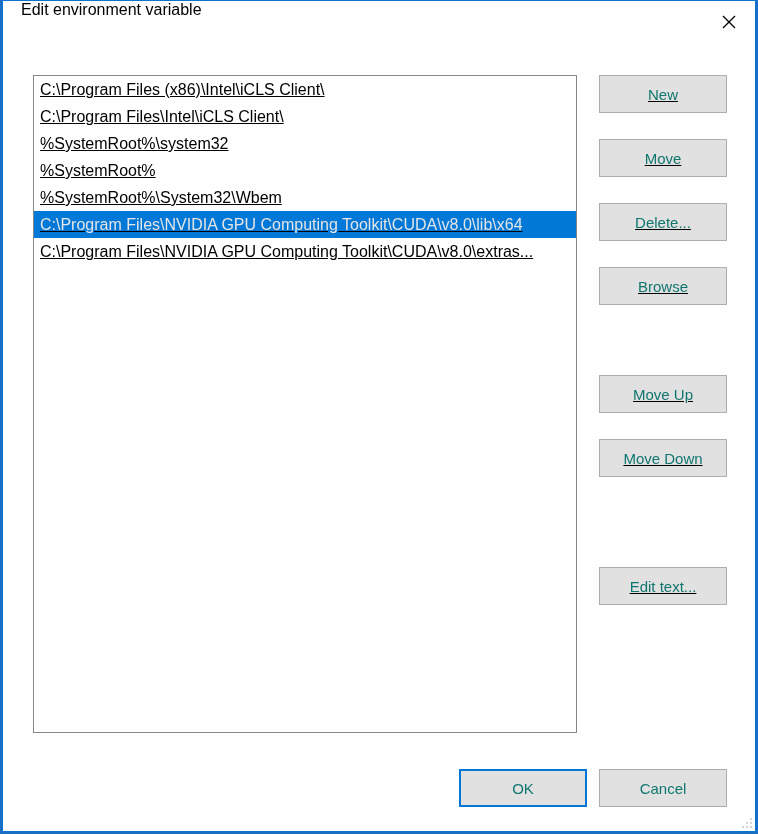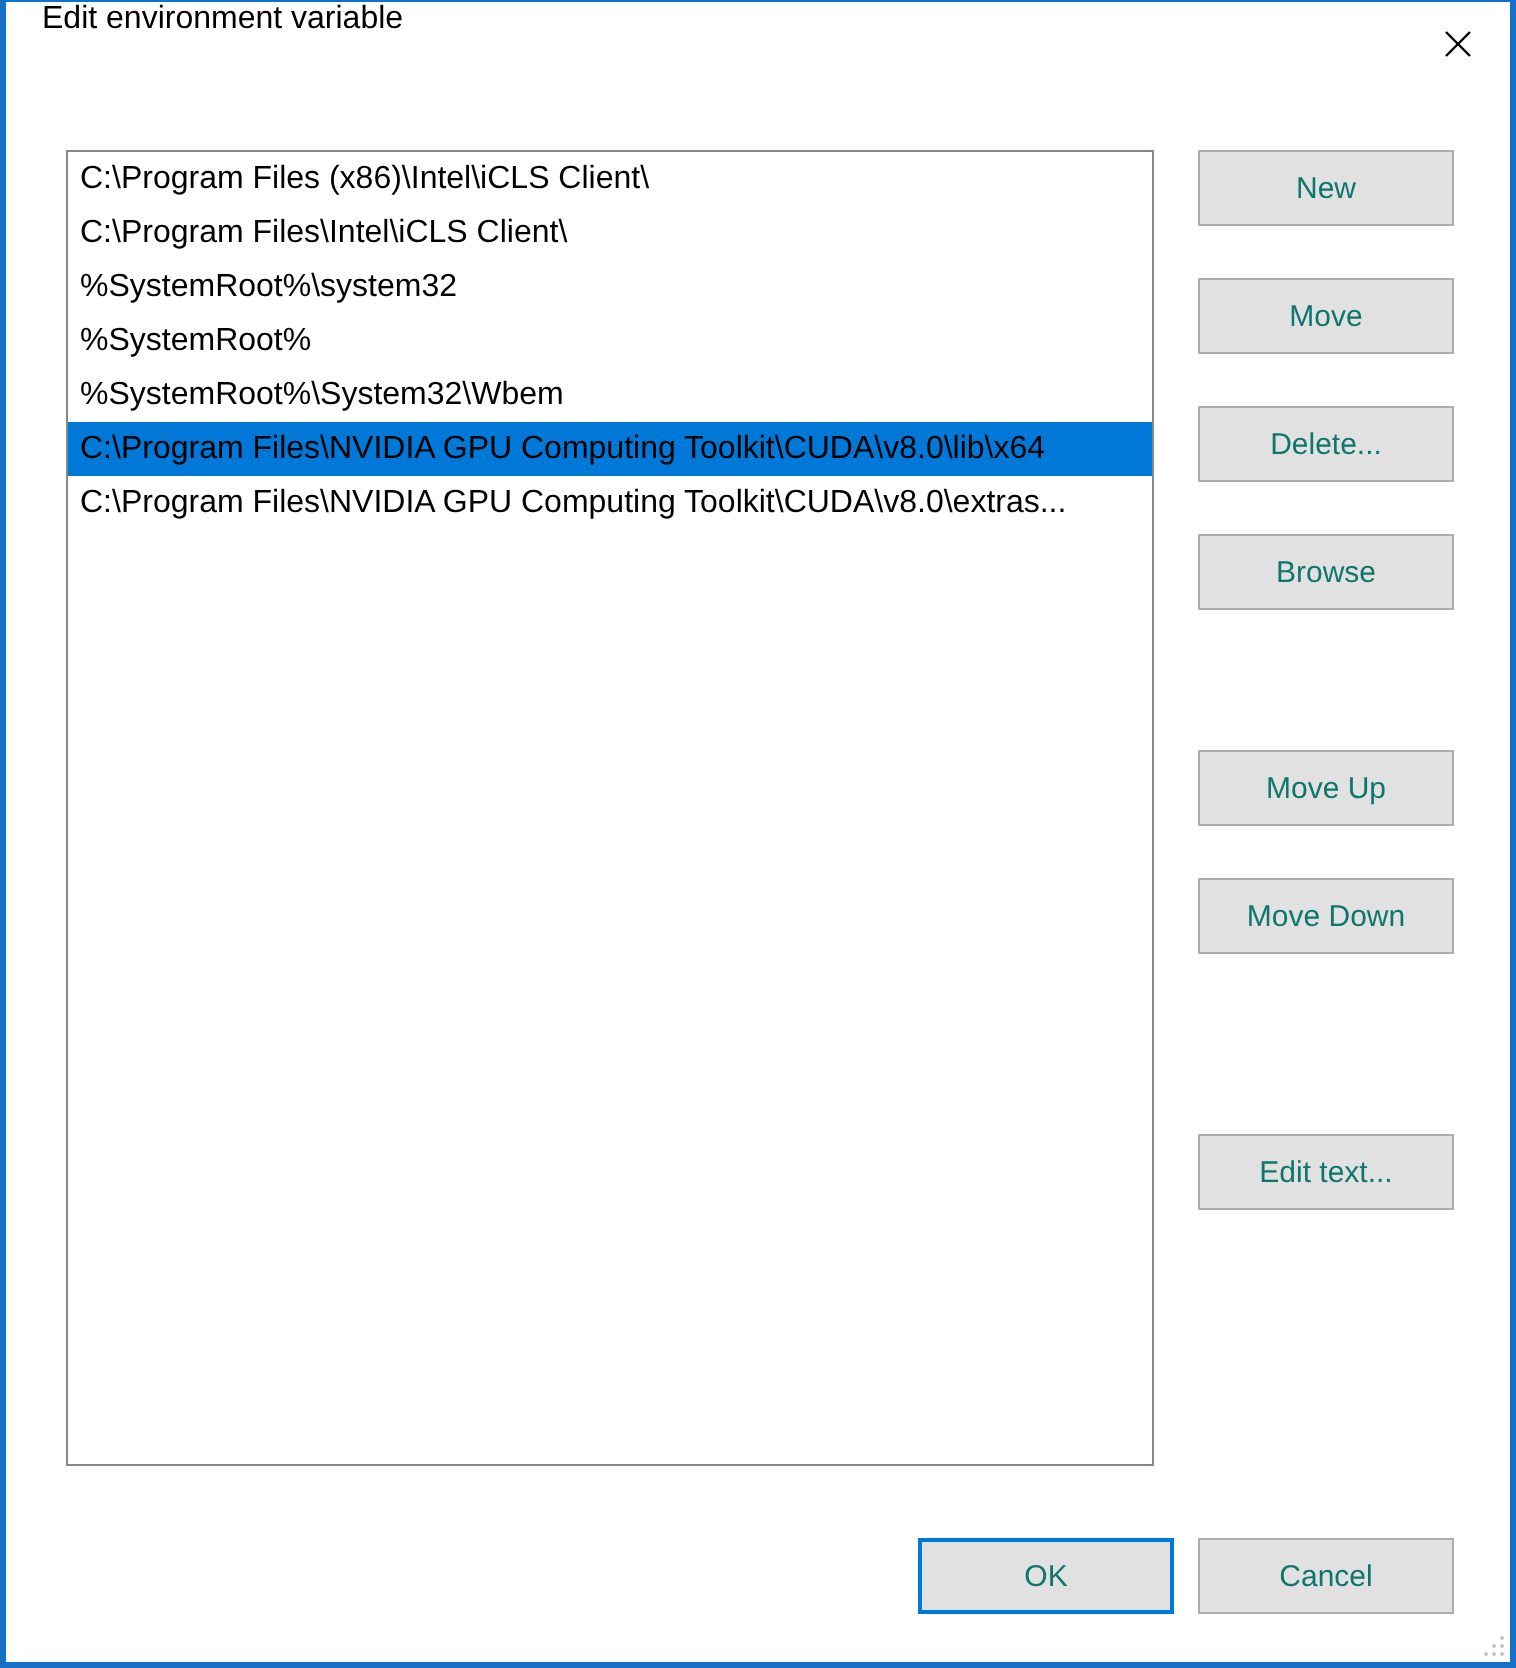--- a/index.html
+++ b/index.html
@@ -34,20 +34,21 @@
       width: 52px; height: 42px;
       display: flex; align-items: center; justify-content: center;
       color: #000;
       cursor: pointer;
     }
     .close-x { width: 14px; height: 14px; stroke: currentColor; stroke-width: 1.2; fill: none; }
     .client {
       position: absolute;
       left: 0; right: 0; top: 42px; bottom: 0;
       padding: 32px 28px 16px 30px;
+      text-decoration: underline;
     }
     .body-row {
       display: flex;
       gap: 22px;
       height: 658px;
     }
     .listbox {
       flex: 1;
       border: 1px solid #828790;
       background: #fff;
@@ -59,21 +60,21 @@
       padding: 0 6px;
       font-size: 16px;
       color: #000;
       white-space: nowrap;
       overflow: hidden;
       text-overflow: ellipsis;
       cursor: default;
     }
     .list-item.selected {
       background: #0078d7;
-      color: #000000;
+      color: #e5e5e5;
     }
     .side-buttons {
       width: 128px;
       display: flex;
       flex-direction: column;
     }
     .btn {
       width: 128px;
       height: 38px;
       background: #e1e1e1;

